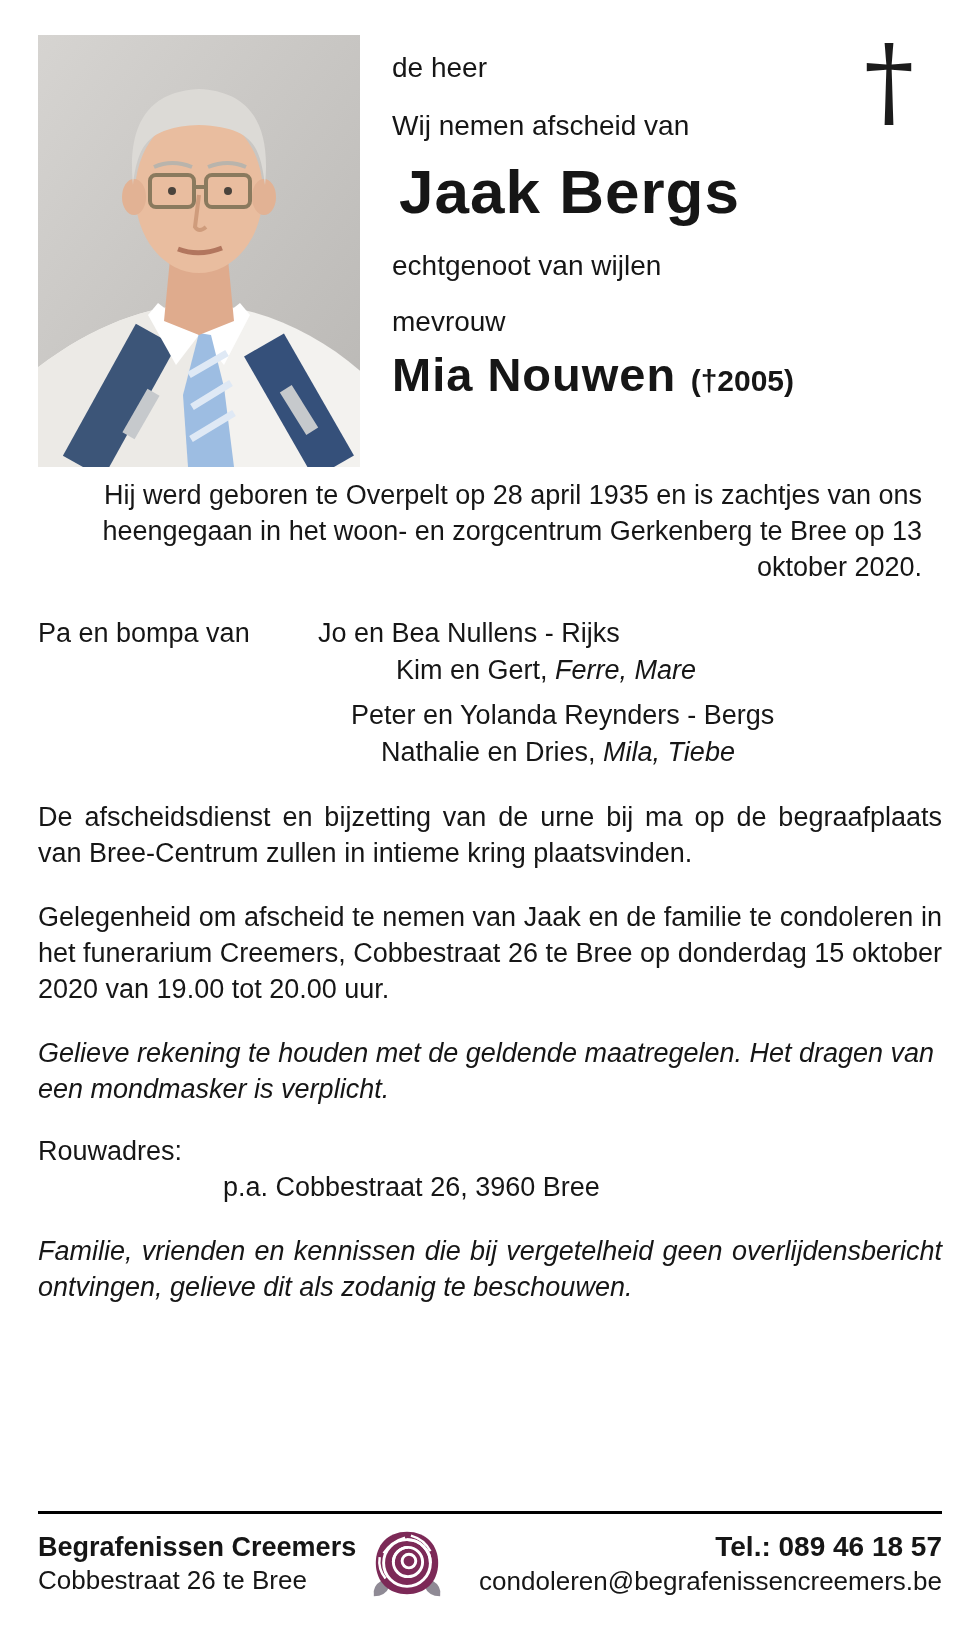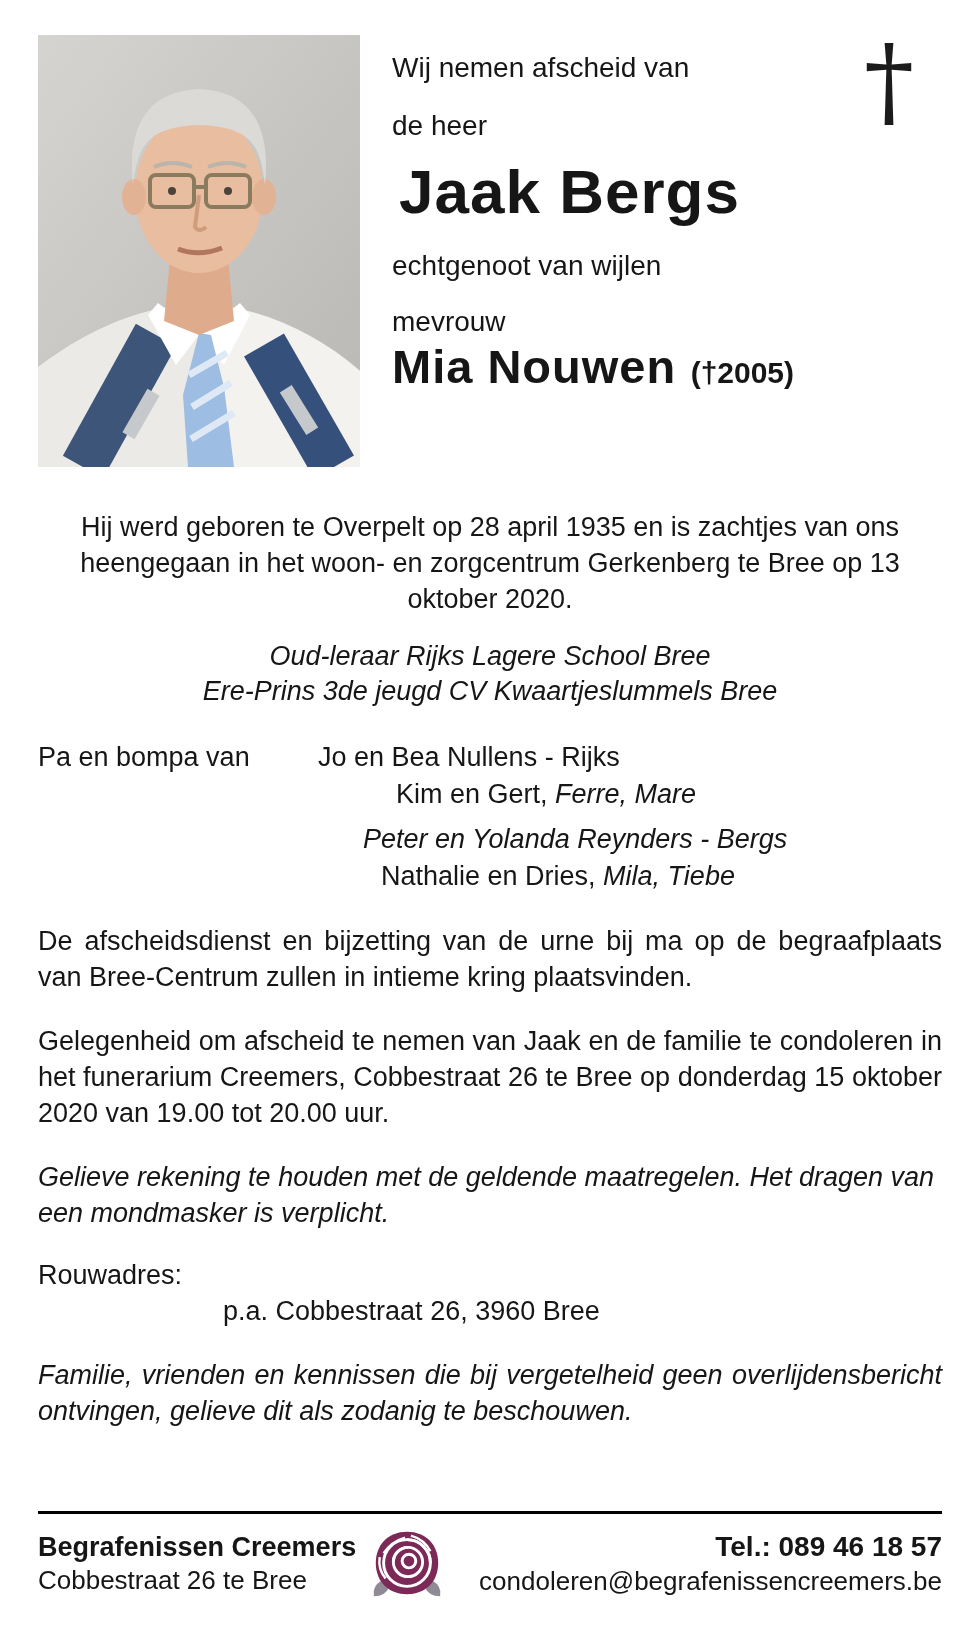--- a/index.html
+++ b/index.html
@@ -36,46 +36,46 @@
   .intro-line + .intro-line { margin-top: 24px; }
   .deceased-name {
     font-size: 62px;
     font-weight: 700;
     letter-spacing: 1px;
     margin-top: 14px;
     line-height: 70px;
     margin-left: 7px;
   }
   .relation-line { font-size: 28px; line-height: 34px; margin-top: 22px; }
-  .spouse-line { margin-top: 0; white-space: nowrap; }
+  .spouse-line { margin-top: 8px; white-space: nowrap; }
   .spouse-name { font-size: 47px; font-weight: 700; letter-spacing: 1px; }
   .spouse-death { font-size: 30px; font-weight: 600; margin-left: 10px; }
   .cross {
     position: absolute;
     top: -4px;
     right: 28px;
     font-family: "DejaVu Serif", serif;
     font-size: 100px;
     line-height: 100px;
     font-weight: 400;
     color: #1c1c1c;
   }
 
   
   .body-text { font-size: 27px; line-height: 36px; }
-  .para-center { text-align: center; margin-top: 42px; padding: 0 20px; }
+  .para-center { text-align: right; margin-top: 10px; padding: 0 20px; }
   .titles-block { text-align: center; margin-top: 22px; font-style: italic; }
   .titles-block div { line-height: 35px; }
 
   .family-block { margin-top: 30px; position: relative; min-height: 150px; }
   .family-prefix { position: absolute; left: 0; top: 0; }
   .family-groups { margin-left: 280px; }
   .family-group + .family-group { margin-top: 8px; }
   .family-line1 { line-height: 37px; }
-  .family-group:nth-child(2) .family-line1 { margin-left: 45px; font-style: italic; }
+  .family-group:nth-child(2) .family-line1 { margin-left: 33px; }
   .family-line2 { margin-left: 78px; line-height: 37px; }
   .family-group:nth-child(2) .family-line2 { margin-left: 63px; }
   .italic { font-style: italic; }
 
   .para-justify { text-align: justify; margin-top: 28px; }
   .para-italic { font-style: italic; margin-top: 28px; }
 
   .rouwadres { margin-top: 26px; }
   .rouwadres-line1 { display: flex; flex-direction: column; }
   .rouwadres-label { width: 185px; flex: none; }
@@ -148,38 +148,34 @@
         <path d="M116,132 Q134,124 154,132" stroke="#b9b4ac" stroke-width="4" fill="none"></path>
         <path d="M170,132 Q190,124 208,132" stroke="#b9b4ac" stroke-width="4" fill="none"></path>
 
         <path d="M161,160 L157,192 Q161,198 168,192" stroke="#cf9c7c" stroke-width="4" fill="none"></path>
         <path d="M140,214 Q161,222 184,213" stroke="#b2765e" stroke-width="5" fill="none"></path>
       </svg>
     </div>
 
     <div class="header-text">
       <div class="cross">†</div>
+      <div class="intro-line">de heer</div>
       <div class="intro-line">Wij nemen afscheid van</div>
-      <div class="intro-line">de heer</div>
       <div class="deceased-name">Jaak Bergs</div>
       <div class="relation-line">echtgenoot van wijlen</div>
       <div class="relation-line">mevrouw</div>
       <div class="spouse-line">
         <span class="spouse-name">Mia Nouwen</span>
         <span class="spouse-death">(†2005)</span>
       </div>
     </div>
   </div>
 
   <div class="body-text para-center">Hij werd geboren te Overpelt op 28 april 1935 en is zachtjes van ons heengegaan in het woon- en zorgcentrum Gerkenberg te Bree op 13 oktober 2020.</div>
 
-  <div class="body-text titles-block">
-    <div>Oud-leraar Rijks Lagere School Bree</div>
-    <div>Ere-Prins 3de jeugd CV Kwaartjeslummels Bree</div>
-  </div>
 
   <div class="body-text family-block">
     <div class="family-prefix">Pa en bompa van</div>
     <div class="family-groups">
       <div class="family-group">
         <div class="family-line1">Jo en Bea Nullens - Rijks</div>
         <div class="family-line2">
           <span>Kim en Gert, </span><span class="italic">Ferre, Mare</span>
         </div>
       </div>

